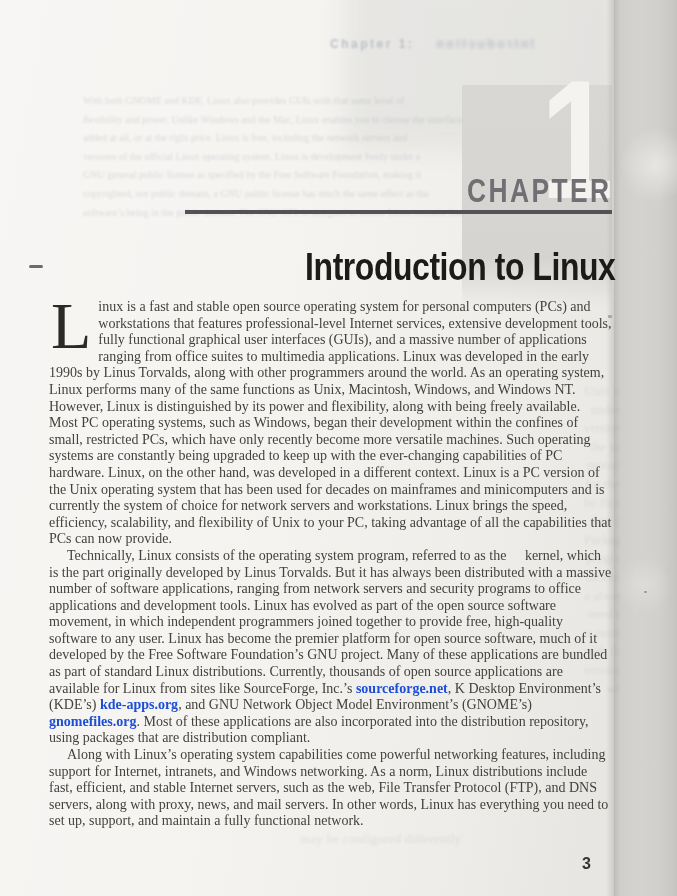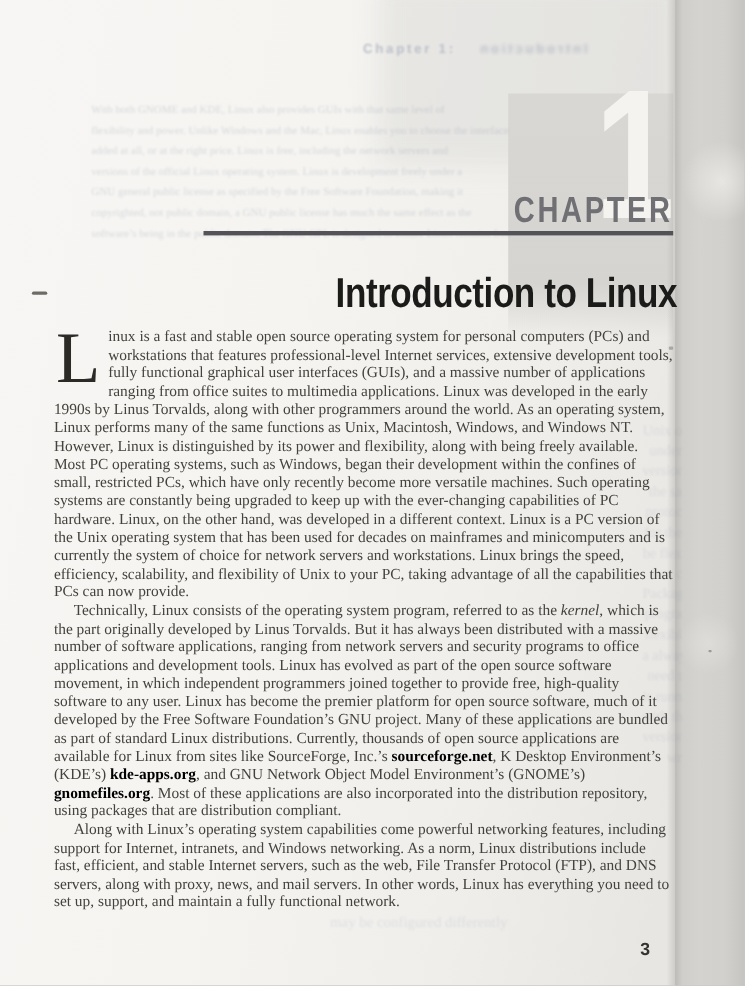--- a/index.html
+++ b/index.html
@@ -65,22 +65,22 @@
     position:absolute;left:49px;top:299px;width:563px;
     font-size:14px;line-height:16.6px;color:#44423c;
     text-align:left;z-index:5;
   }
   .body-text p{margin:0;}
   .body-text p.indent{text-indent:18px;}
   .dropcap{
     float:left;font-size:66px;line-height:48px;
     padding:3px 7px 0 2px;color:#2b2a26;
   }
-  .i{font-style:italic;}
-  .b{font-weight:bold;color:#000000;text-align:center;}
+  .i{margin-left:15px;}
+  .b{font-weight:bold;color:#1d4ed8;text-align:center;}
   
   .page-number{
     position:absolute;left:582px;top:855px;
     font-family:"Liberation Sans",sans-serif;font-weight:bold;
     font-size:16px;color:#34332f;z-index:5;
   }
   
   .ghost{color:#7e879b;filter:blur(0.8px);font-family:"Liberation Serif",serif;}
   .ghost-header{
     position:absolute;left:330px;top:37px;z-index:2;

